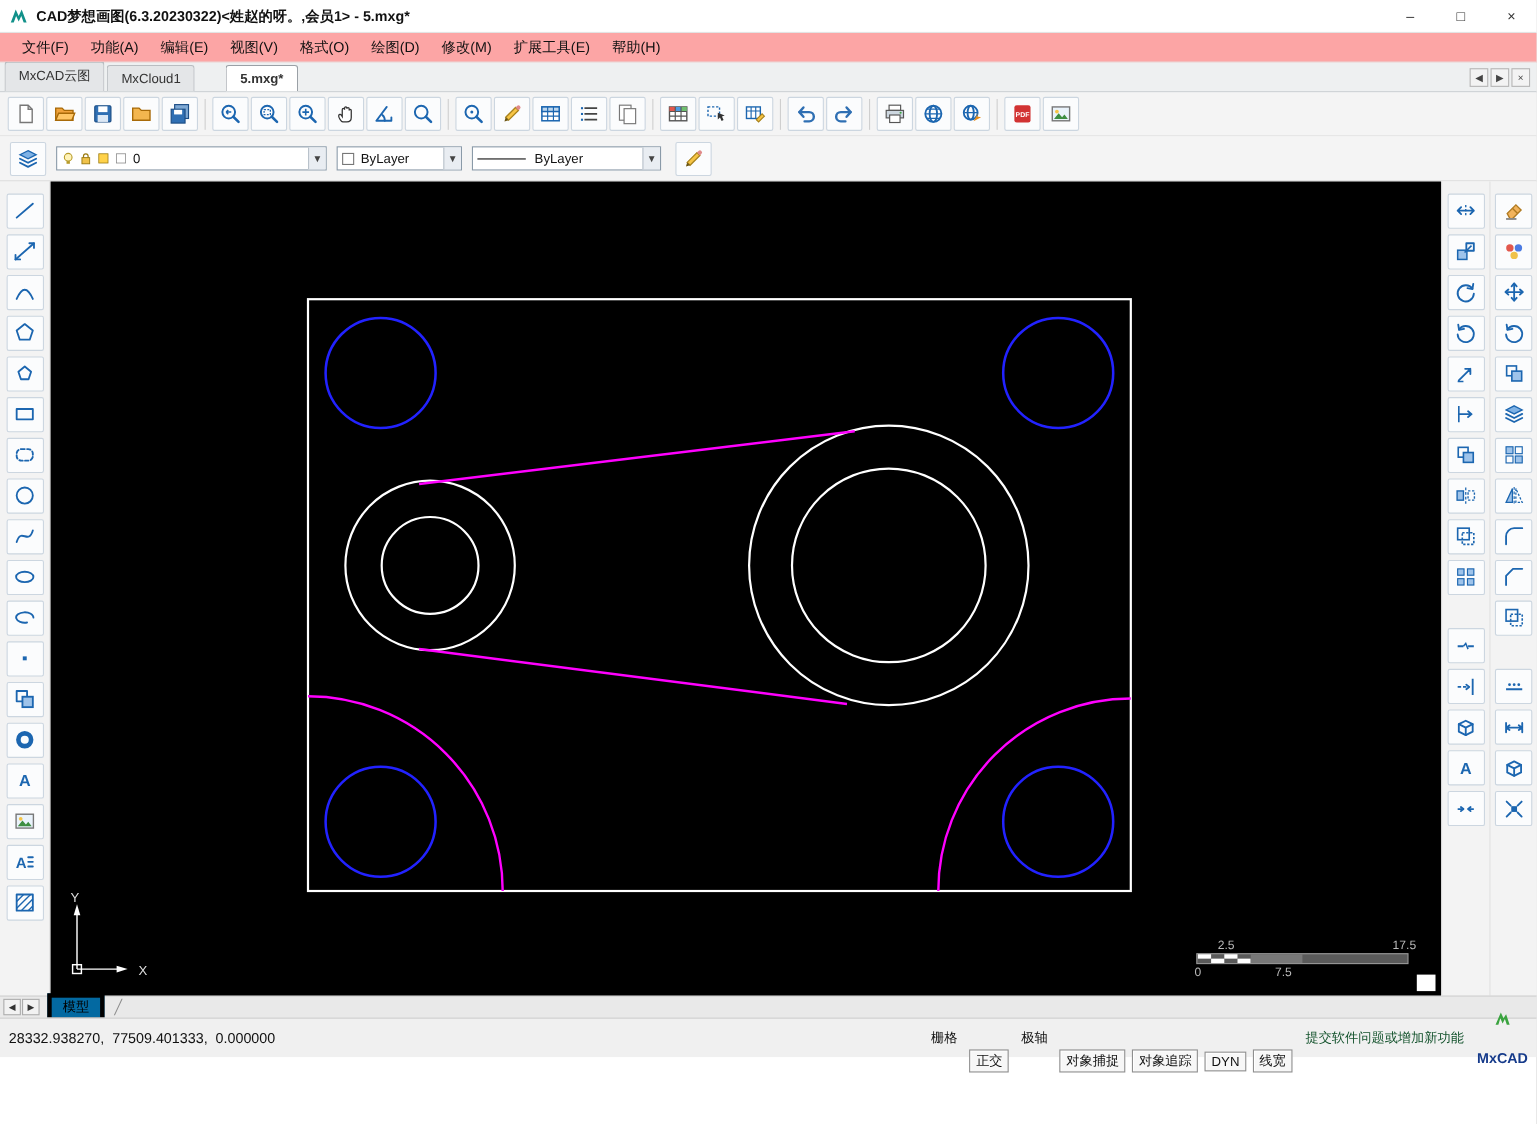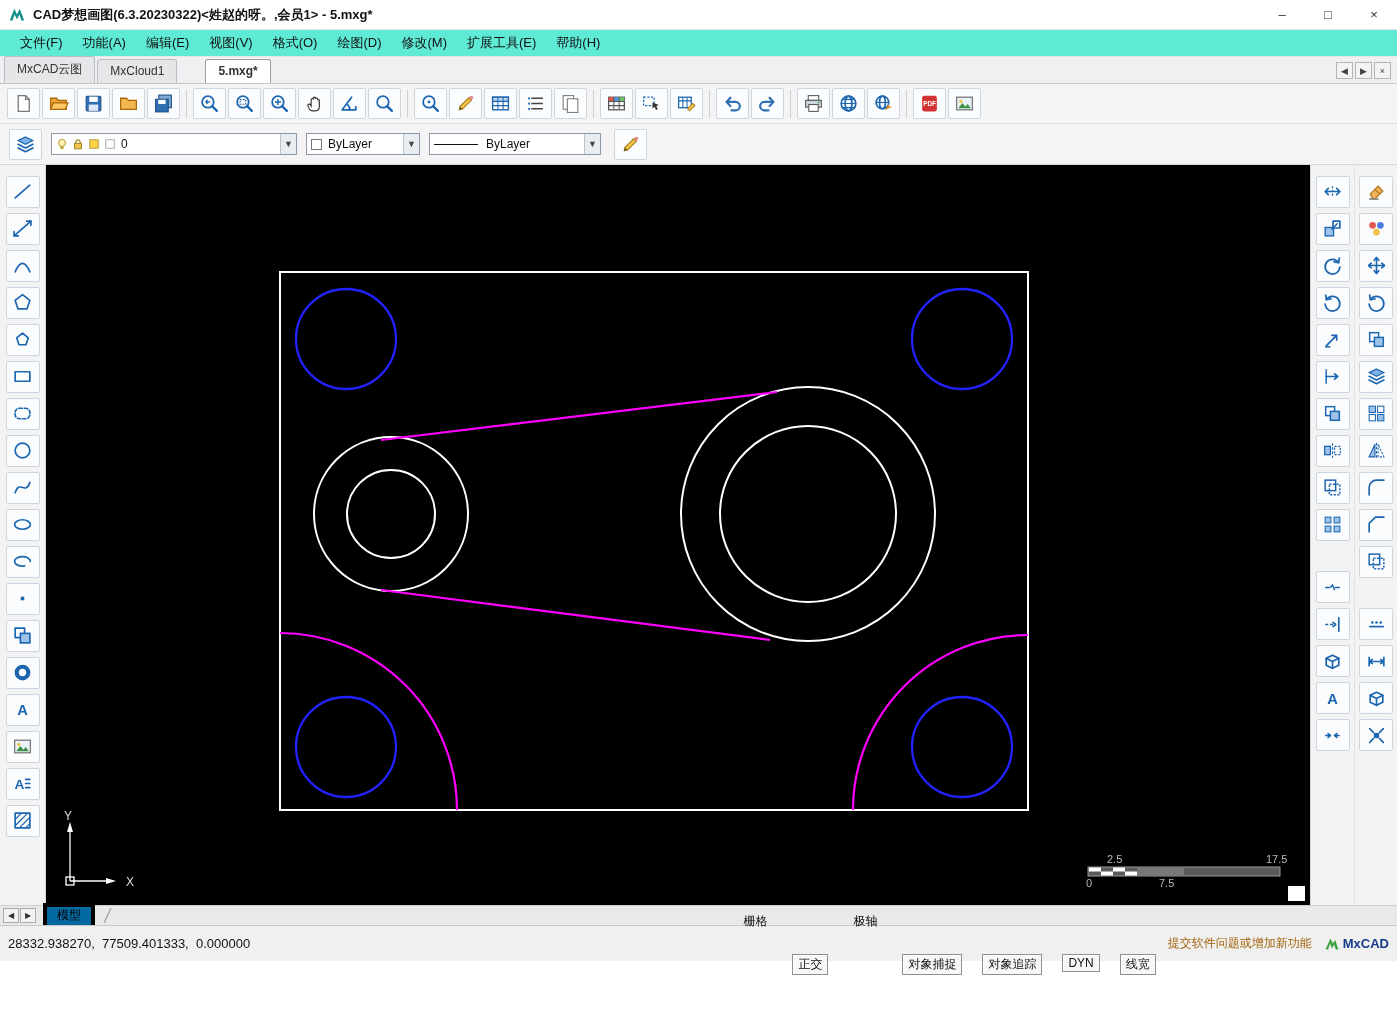--- a/index.html
+++ b/index.html
@@ -10,21 +10,21 @@
   
   .titlebar { height:30px; background:#fff; border-bottom:1px solid #e3e3e3;
     display:flex; align-items:center; padding-left:8px; font-size:13px; color:#111; }
   .app-icon svg { width:18px; height:18px; display:block; }
   .title-text { margin-left:7px; white-space:nowrap;font-weight:bold; }
   .win-controls { margin-left:auto; display:flex; height:100%; }
   .win-btn { width:46px; height:100%; border:none; background:transparent; font-size:13px;
     color:#333; cursor:pointer; }
 
   
-  .menubar { height:27px; background:#5eead4; display:flex; align-items:center;
+  .menubar { height:27px; background:#fca5a5; display:flex; align-items:center;
     padding-left:10px; font-size:13px; color:#111; border-bottom:1px solid #e6e6e6; }
   .menu-item { padding:3px 10px; cursor:default; }
 
   
   .tabbar { height:27px; background:#eef0f1; border-bottom:1px solid #c4c8cc;
     display:flex; align-items:flex-end; padding-left:4px; }
   .tab { padding:4px 12px 5px; font-size:12px; border:1px solid #b9bdc1; border-bottom:none;
     background:#e4e6e8; margin-right:2px; border-radius:3px 3px 0 0; color:#333; cursor:pointer; white-space:nowrap; }
   .tab.active { background:#fff; font-weight:bold; border-color:#9aa0a6;margin-left:26px; }
   .tab-controls { margin-left:auto; display:flex; align-items:center; gap:2px; padding:0 6px 4px 0; }
@@ -86,25 +86,25 @@
   .watermark { position:absolute; left:1328px; top:8px; color:#9f9f9f; white-space:nowrap;
     font-family:"Liberation Sans", sans-serif; }
   .wm1 { font-size:17px; }
   .wm2 { font-size:12px; margin-top:10px; }
 
   
   .statusbar { height:36px; background:#f0f0f0; border-top:1px solid #c9c9c9; display:flex;
     align-items:center; font-size:12px; padding:0 8px; gap:4px; color:#111; }
   .coords { font-size:13px; white-space:pre; }
   .flex-sp { flex:1; }
-  .toggles { display:flex; gap:20px; align-items:flex-start; }
+  .toggles { display:flex; gap:6px; align-items:center; }
   .toggle { padding:1px 5px; cursor:pointer; }
   .toggle.boxed { border:1px solid #8f8f8f; background:#f7f7f7; box-shadow:inset 1px 1px 0 #fff;margin-top:42px; }
-  .feedback-link { color:#a16207; margin:0 8px; cursor:pointer; text-decoration:none; white-space:nowrap;text-align:right; }
-  .brand { display:flex; align-items:center; gap:3px; font-weight:bold; color:#153a8a; font-size:13px; }
+  .feedback-link { color:#14532d; margin:0 8px; cursor:pointer; text-decoration:none; white-space:nowrap;text-align:right; }
+  .brand { display:flex; align-items:center; gap:20px; font-weight:bold; color:#153a8a; font-size:13px;flex-direction:column; }
   .brand svg { width:16px; height:16px; display:block; }
 </style>
 </head>
 <body>
 
 <div class="app">
 
   <div class="titlebar">
     <span class="app-icon">
       <svg viewBox="0 0 20 20">

